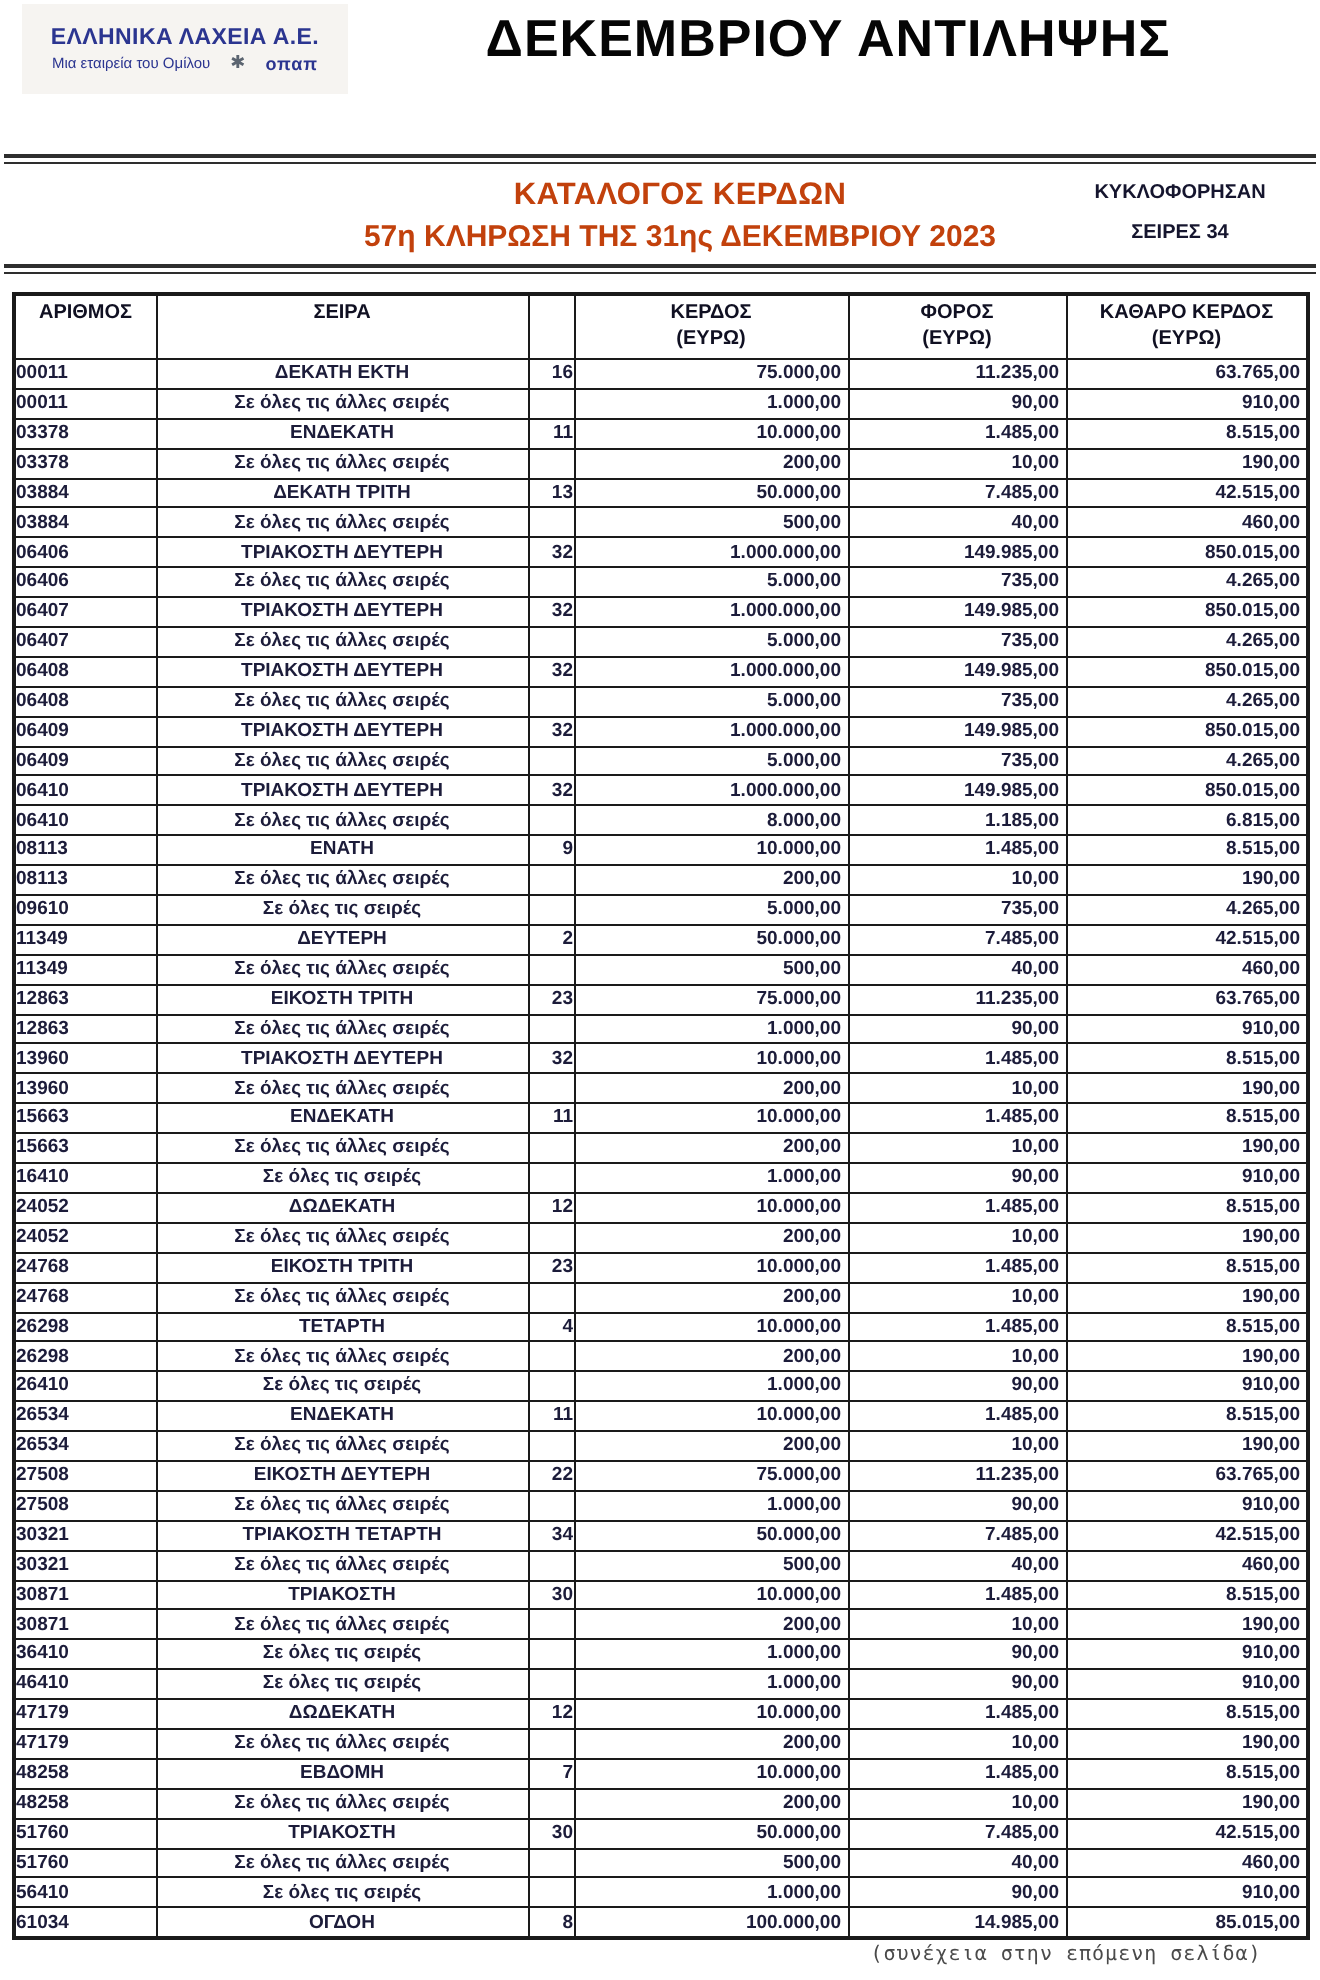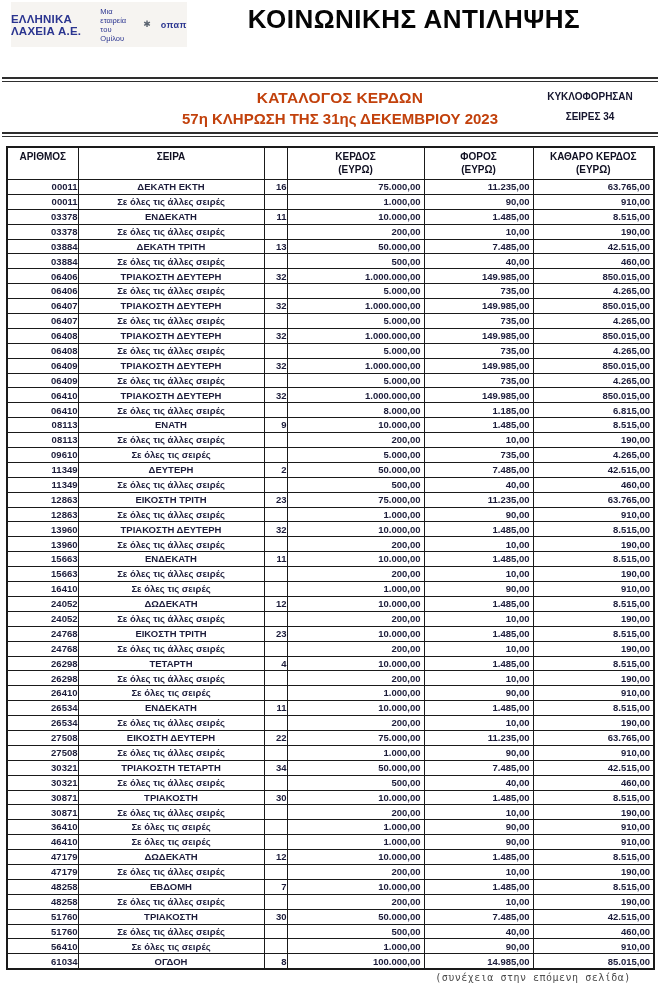--- a/index.html
+++ b/index.html
@@ -3,22 +3,22 @@
 <meta charset="utf-8">
 <style>
   html,body { margin:0; padding:0; background:#fff; }
   .page {
     position:relative; width:660px; height:990px; background:#ffffff;
     font-family:"Liberation Sans", sans-serif; overflow:hidden;
   }
 
   
   .logo-block {
-    position:absolute; left:11px; top:2px; width:176px; height:45px;
-    background:#f6f4f1; display:flex; flex-direction:row;
+    position:absolute; left:11px; top:2px; width:163px; height:45px;
+    background:#f6f4f1; display:flex; flex-direction:column;
     justify-content:center; align-items:center; gap:2px;
   }
   .logo-company { font-size:11.5px; font-weight:700; color:#2b3590; letter-spacing:0.2px; }
   .logo-tagline-row { display:flex; align-items:center; gap:10px; }
   .logo-tagline { font-size:7.5px; color:#2b3590; }
   .opap-star { font-size:9px; color:#5b6470; line-height:1; }
   .opap-text { font-size:9px; font-weight:700; color:#2b3590; letter-spacing:0.5px; }
 
   
   .main-title { position:absolute; left:170px; top:4px; width:488px; text-align:center; color:#050505; font-weight:700; }
@@ -50,21 +50,21 @@
   .prize-table, .prize-table th, .prize-table td { border:1px solid #1a1a1a; }
   .prize-table { border-width:2px; }
   .prize-table thead th {
     height:28px; vertical-align:top; padding-top:2px;
     font-size:10px; line-height:13px; color:#101022; font-weight:700;margin-top:12px;
   }
   .prize-table tbody td {
     height:13.9px; font-size:9.5px; line-height:13.5px;
     padding:0; white-space:nowrap; overflow:hidden;
   }
-  .col-number    { text-align:right; }
+  .col-number    { text-align:left; }
   .col-series    { text-align:center; }
   .col-series-no { text-align:right; }
   .col-prize, .col-tax, .col-net { text-align:right; padding-right:3px !important; }
 
   
   .footer-note {
     position:absolute; left:408px; top:972px; width:250px; text-align:center;
     font-family:"DejaVu Sans Mono", monospace; font-size:10px;
     color:#4a4a4a; letter-spacing:0.5px;
   }
@@ -77,21 +77,21 @@
   <div class="logo-block">
     <div class="logo-company">ΕΛΛΗΝΙΚΑ ΛΑΧΕΙΑ Α.Ε.</div>
     <div class="logo-tagline-row">
       <span class="logo-tagline">Μια εταιρεία του Ομίλου</span>
       <span class="opap-star">✱</span>
       <span class="opap-text">οπαπ</span>
     </div>
   </div>
 
   <div class="main-title">
-    <div class="main-title-line2">ΚΟΙΝΩΝΙΚΗΣ ΑΝΤΙΛΗΨΗΣ</div>
+    <div class="main-title-line2">ΔΕΚΕΜΒΡΙΟΥ ΑΝΤΙΛΗΨΗΣ</div>
   </div>
 
   <div class="rule-double rule-1"></div>
 
   <div class="catalog-block">
     <div class="catalog-title">ΚΑΤΑΛΟΓΟΣ ΚΕΡΔΩΝ</div>
     <div class="catalog-draw">57η ΚΛΗΡΩΣΗ ΤΗΣ 31ης ΔΕΚΕΜΒΡΙΟΥ 2023</div>
   </div>
   <div class="circulated-block">
     <div>ΚΥΚΛΟΦΟΡΗΣΑΝ</div>

